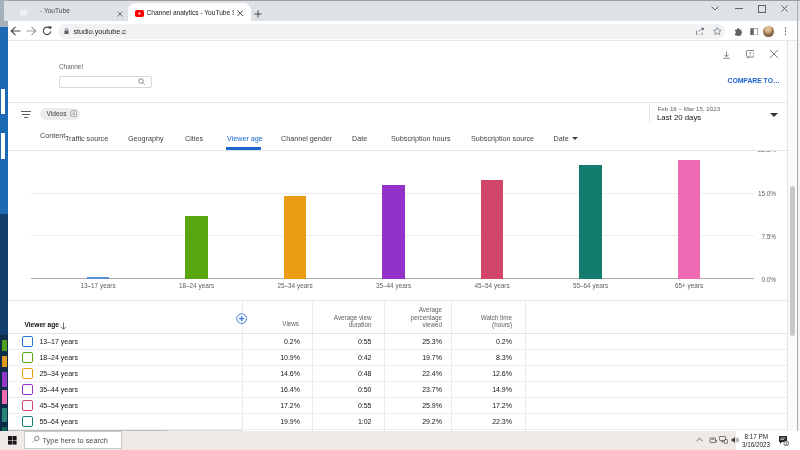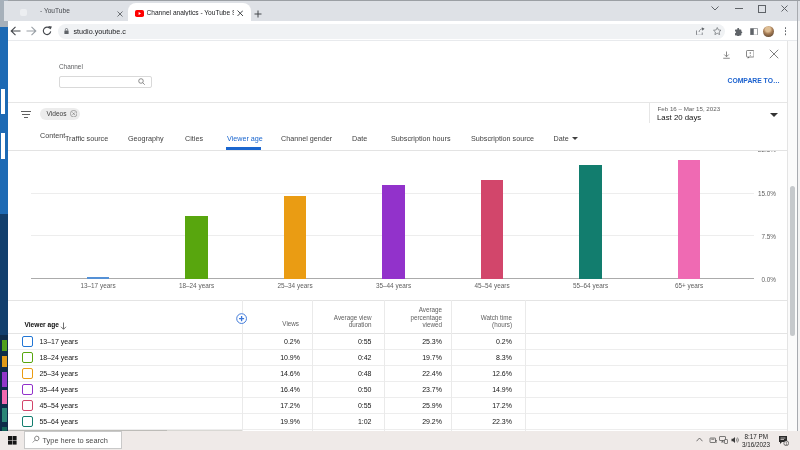--- a/index.html
+++ b/index.html
@@ -274,21 +274,21 @@
   <div class="a" style="left:1.5px;top:356px;width:5.5px;height:10.5px;background:#e09a1a;"></div>
   <div class="a" style="left:1.5px;top:371.5px;width:5.5px;height:15px;background:#9138c9;"></div>
   <div class="a" style="left:1.5px;top:389.5px;width:5.5px;height:14.5px;background:#ef6ab0;"></div>
   <div class="a" style="left:1.5px;top:407.5px;width:5.5px;height:14.5px;background:#2b8577;"></div>
   <div class="a" style="left:1.5px;top:426.8px;width:5.5px;height:4.2px;background:#15655a;"></div>
 </div>
 
 <div class="a" style="left:8px;top:429.9px;width:159px;height:1.1px;background:#bdbcb8;z-index:9;"></div>
 <div class="a" style="left:167px;top:429.9px;width:75px;height:1.1px;background:#d9d8d4;z-index:9;"></div>
 
-<div id="taskbar" class="a" style="left:0;top:430.8px;width:800px;height:19.2px;background:#efeae8;z-index:10;">
+<div id="taskbar" class="a" style="left:0;top:430.8px;width:736px;height:19.2px;background:#efeae8;z-index:10;">
 
   <svg class="a" style="left:8px;top:5.2px;" width="8.6" height="8.6" viewBox="0 0 17 17">
         <rect x="0" y="0" width="8" height="8" fill="#141414"></rect>
         <rect x="9" y="0" width="8" height="8" fill="#141414"></rect>
         <rect x="0" y="9" width="8" height="8" fill="#141414"></rect>
         <rect x="9" y="9" width="8" height="8" fill="#141414"></rect>
       </svg>
 
   <div class="a" style="left:24px;top:0.6px;width:98px;height:17.6px;background:#fff;border:1px solid #c9c9c9;box-sizing:border-box;"></div>
   <svg class="a" style="left:30.5px;top:4.5px;" width="9" height="9" viewBox="0 0 18 18">

